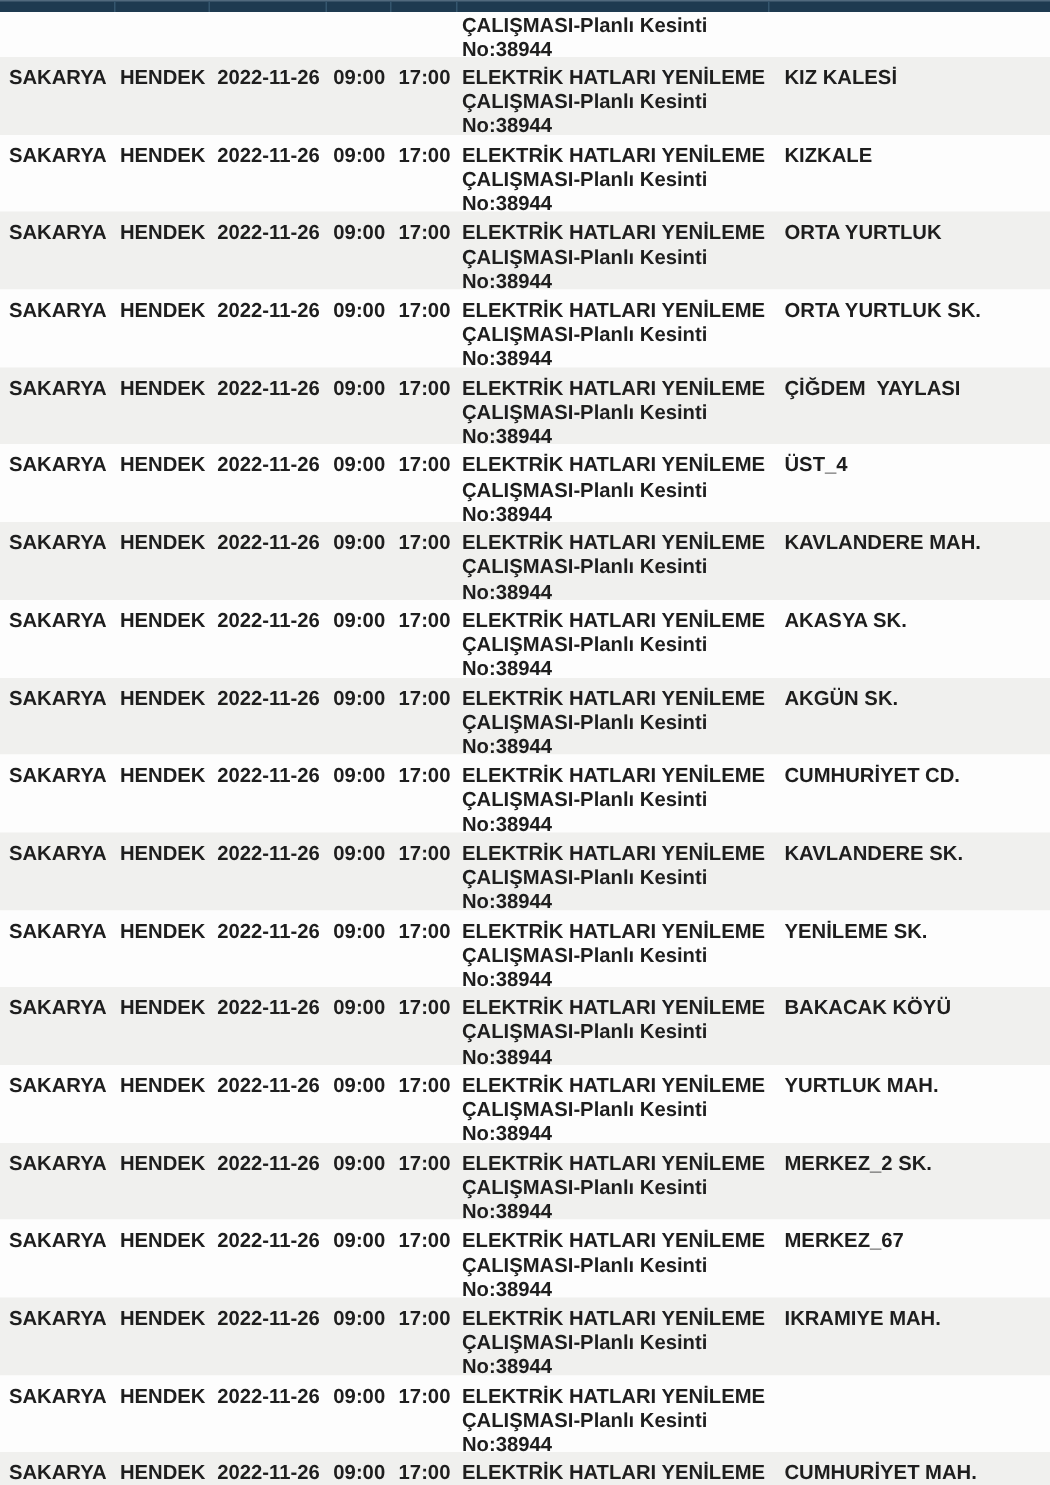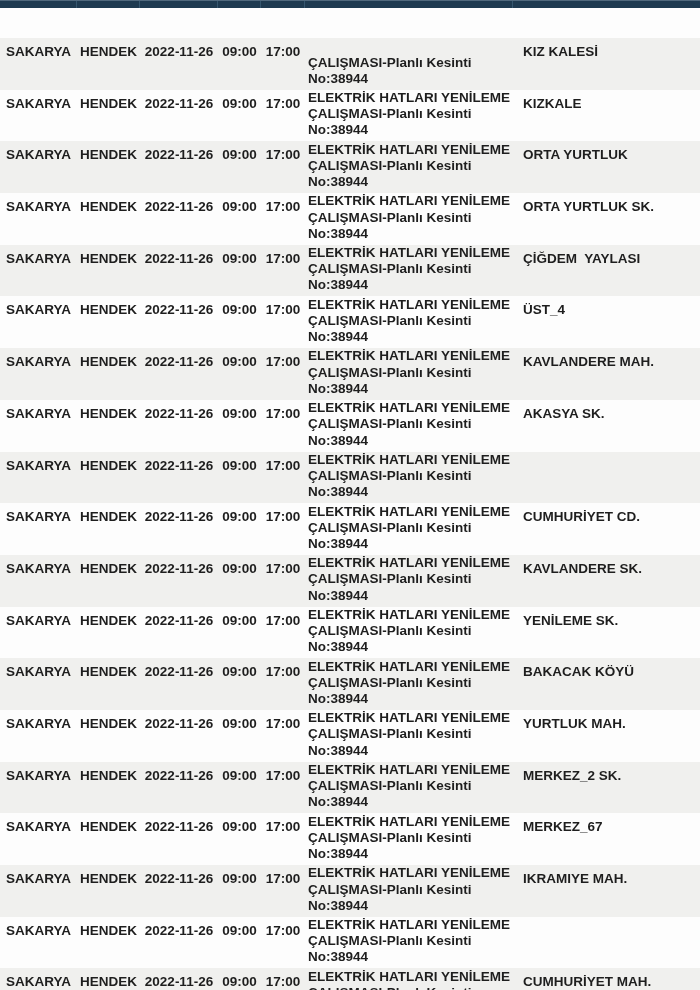--- a/index.html
+++ b/index.html
@@ -42,21 +42,21 @@
     align-content: start;
   }
   .row.plain { background: #fdfdfd; }
   .row.alt   { background: #f0f0ee; }
   .cell {
     padding-top: 6px;
     box-sizing: border-box;
     overflow: visible;
   }
   .c-city, .c-district, .c-date, .c-start, .c-end { text-align: center; }
-  .c-desc { padding-left: 3px; padding-right: 2px; margin-top: 46px; }
+  .c-desc { padding-left: 3px; padding-right: 2px; }
   .c-loc  { padding-left: 10px; white-space: pre; }
   .row.partial-top { height: 30px; }
   .row.partial-top .cell { padding-top: 1px; }
 </style>
 </head>
 <body>
 
 <div class="table">
   <div class="header-bar">
     <div></div>
@@ -189,20 +189,21 @@
     <div class="cell c-city">SAKARYA</div>
     <div class="cell c-district">HENDEK</div>
     <div class="cell c-date">2022-11-26</div>
     <div class="cell c-start">09:00</div>
     <div class="cell c-end">17:00</div>
     <div class="cell c-desc">
       <div>ELEKTRİK HATLARI YENİLEME</div>
       <div>ÇALIŞMASI-Planlı Kesinti</div>
       <div>No:38944</div>
     </div>
+    <div class="cell c-loc">AKGÜN SK.</div>
   </div>
       <div class="row plain">
     <div class="cell c-city">SAKARYA</div>
     <div class="cell c-district">HENDEK</div>
     <div class="cell c-date">2022-11-26</div>
     <div class="cell c-start">09:00</div>
     <div class="cell c-end">17:00</div>
     <div class="cell c-desc">
       <div>ELEKTRİK HATLARI YENİLEME</div>
       <div>ÇALIŞMASI-Planlı Kesinti</div>

